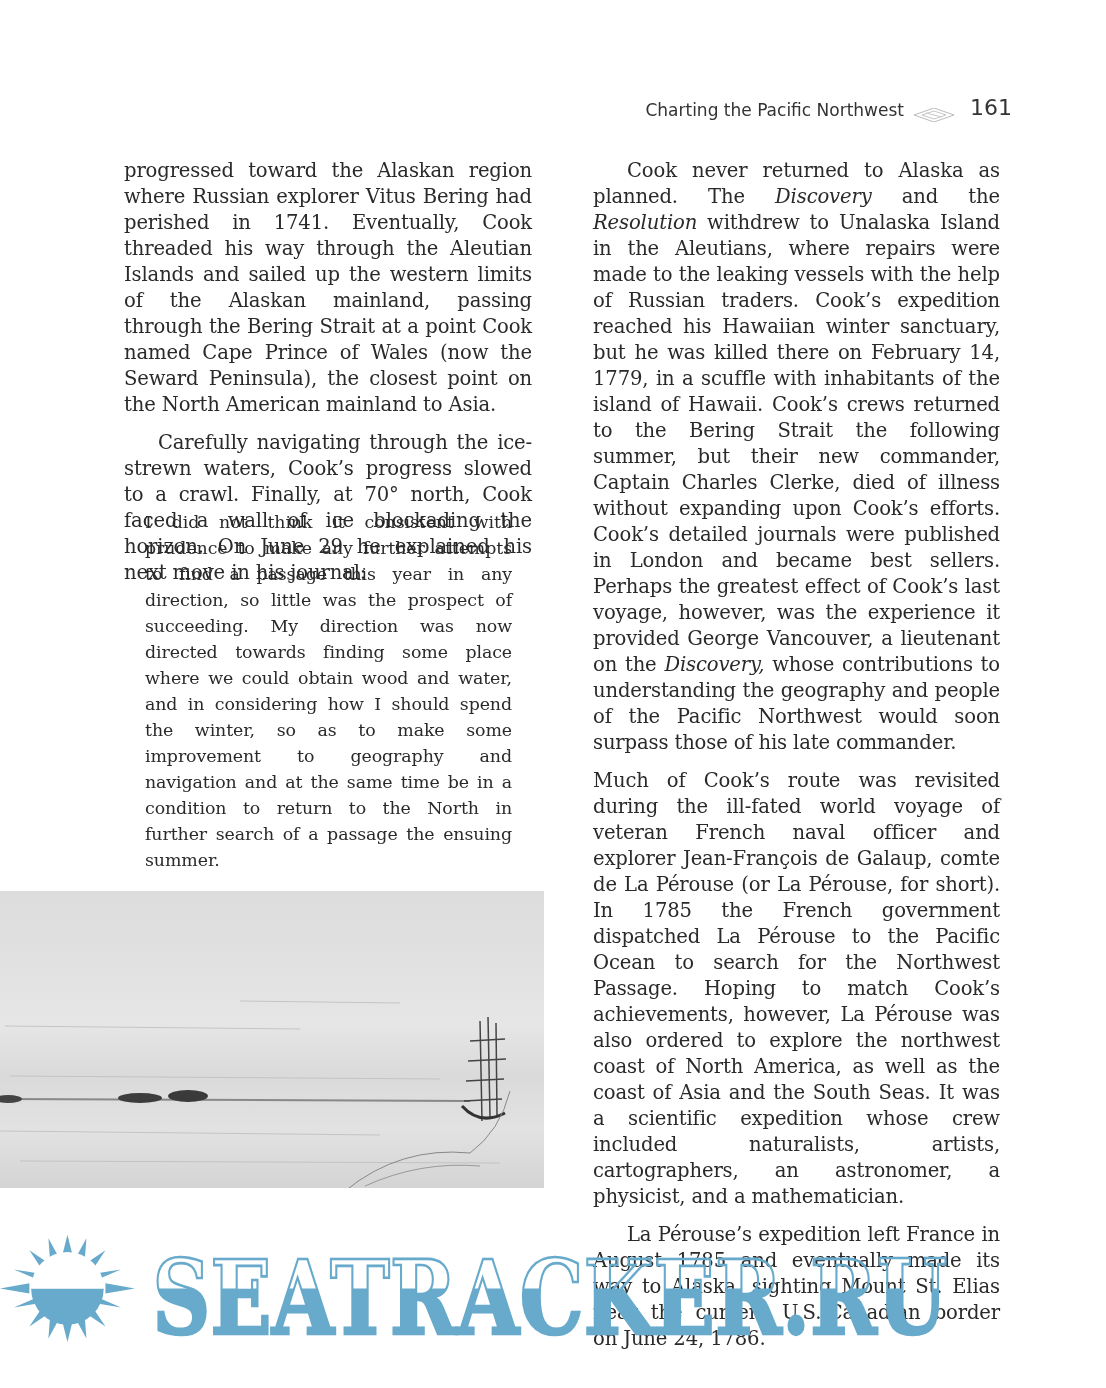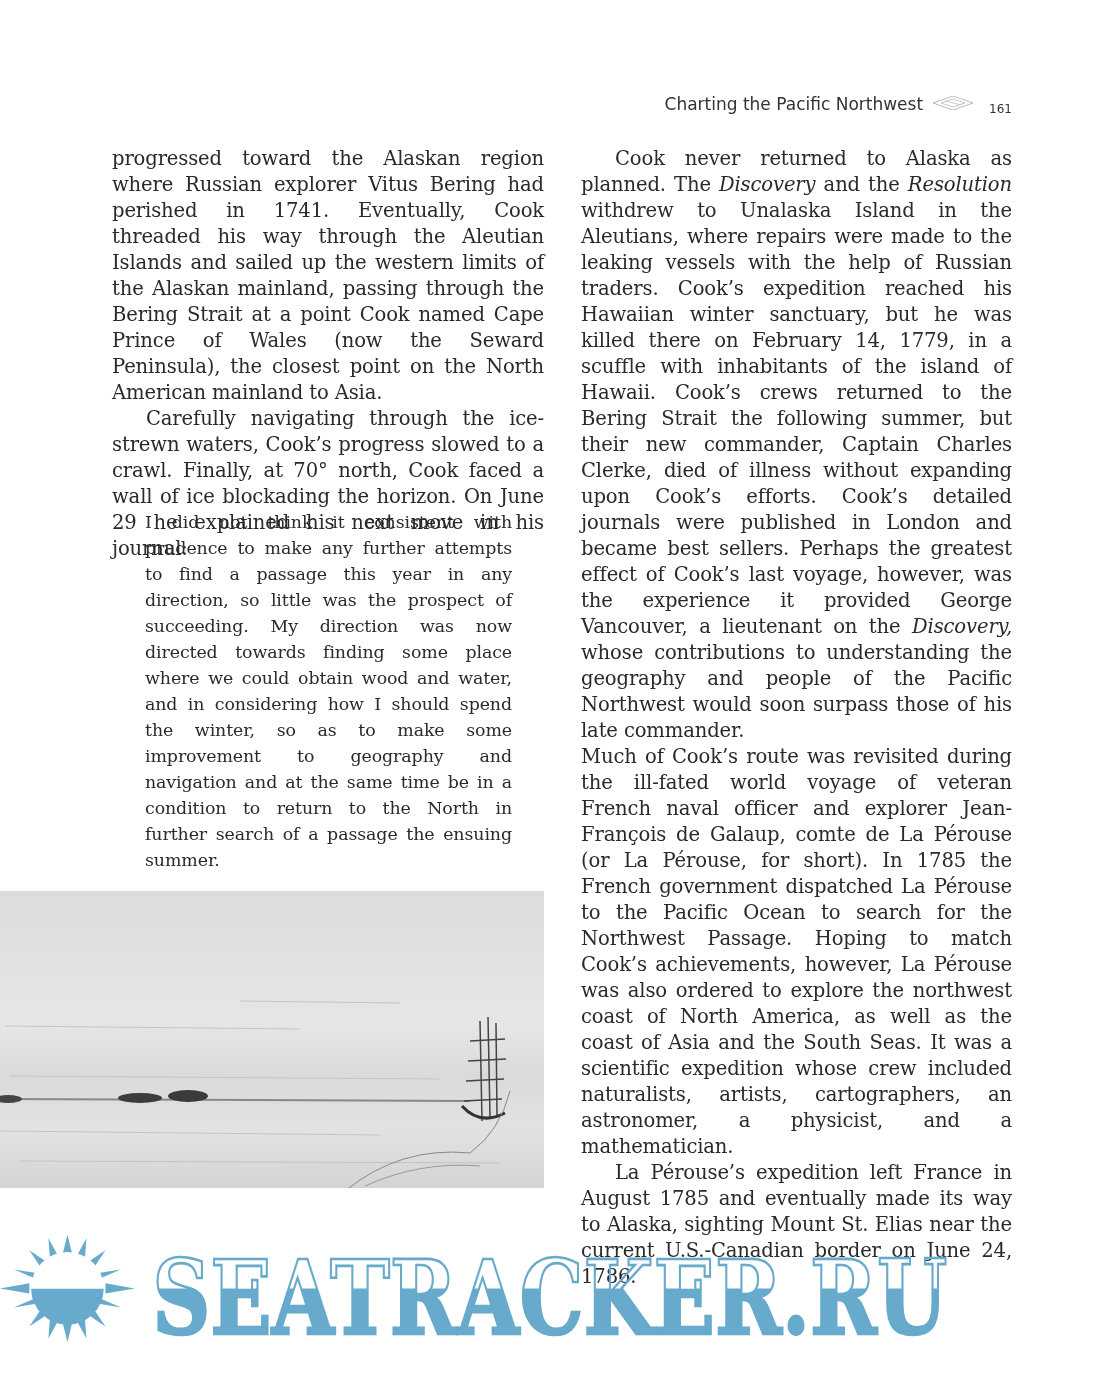--- a/index.html
+++ b/index.html
@@ -3,32 +3,32 @@
 <meta charset="utf-8">
 <style>
   html, body { margin: 0; padding: 0; }
   body {
     width: 1106px; height: 1388px; position: relative; overflow: hidden;
     background: #ffffff; color: #2a2a2a;
     font-family: "DejaVu Serif", "Liberation Serif", serif;
   }
   .running-head {
     position: absolute; top: 94px; right: 94px; height: 26px;
-    display: flex; align-items: flex-start; gap: 10px;
+    display: flex; align-items: flex-end; gap: 10px;
     font-family: "DejaVu Sans", "Liberation Sans", sans-serif;
     font-size: 17px; color: #333;
   }
   .running-head .ornament { width: 40px; height: 14px; display: inline-block; }
-  .running-head .folio { margin-left: 6px; font-size: 12px; margin-top: 8px; }
+  .running-head .folio { margin-left: 6px; font-size: 22px; margin-top: 8px; }
 
   .col {
     position: absolute; font-size: 19.6px; line-height: 26px;
     text-align: justify; letter-spacing: -0.15px;
   }
-  .col p { margin: 0; }
+  .col p { margin: 12px; }
   .col p.indent { text-indent: 34px; }
   .left { left: 112px; top: 146px; width: 432px; }
   .right { left: 581px; top: 146px; width: 431px; }
 
   .quote {
     position: absolute; left: 145px; top: 509px; width: 367px;
     font-size: 17.4px; line-height: 26px; text-align: justify; letter-spacing: -0.1px;
   }
 
   .section-heading {

